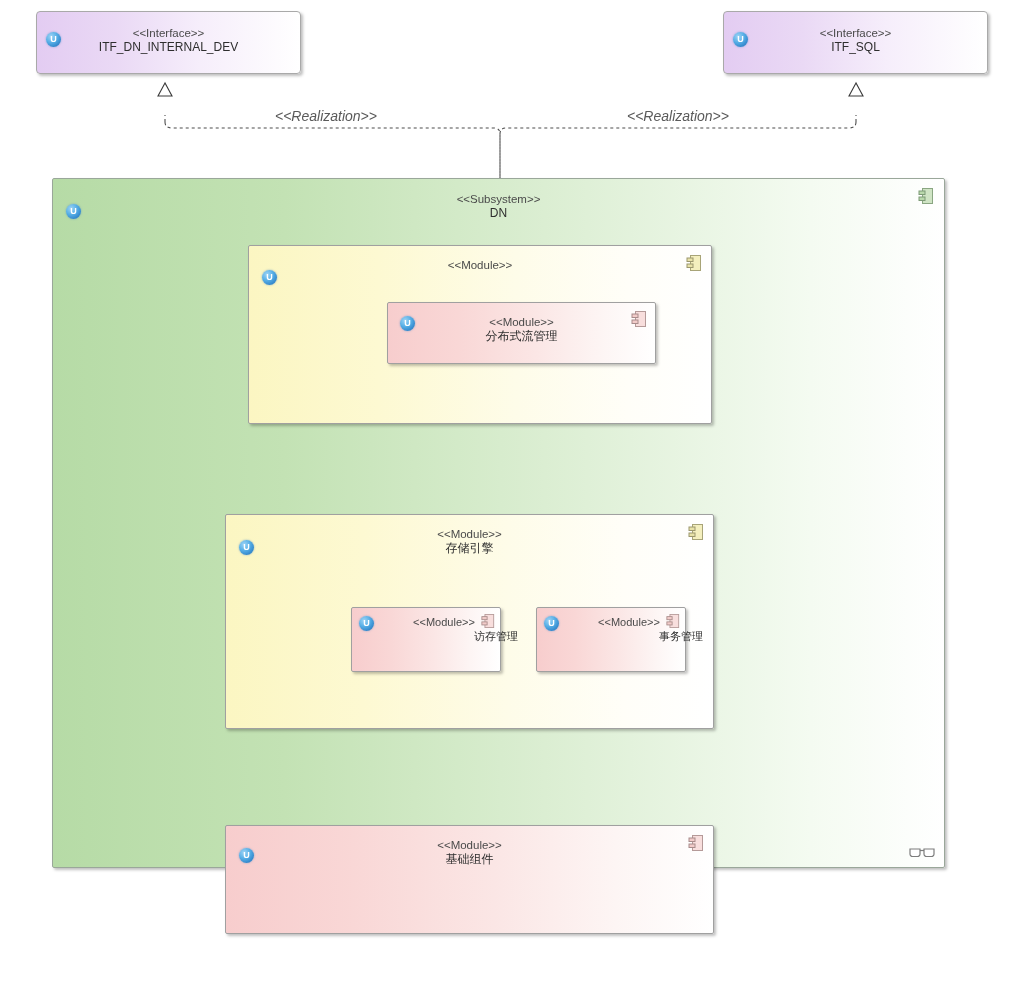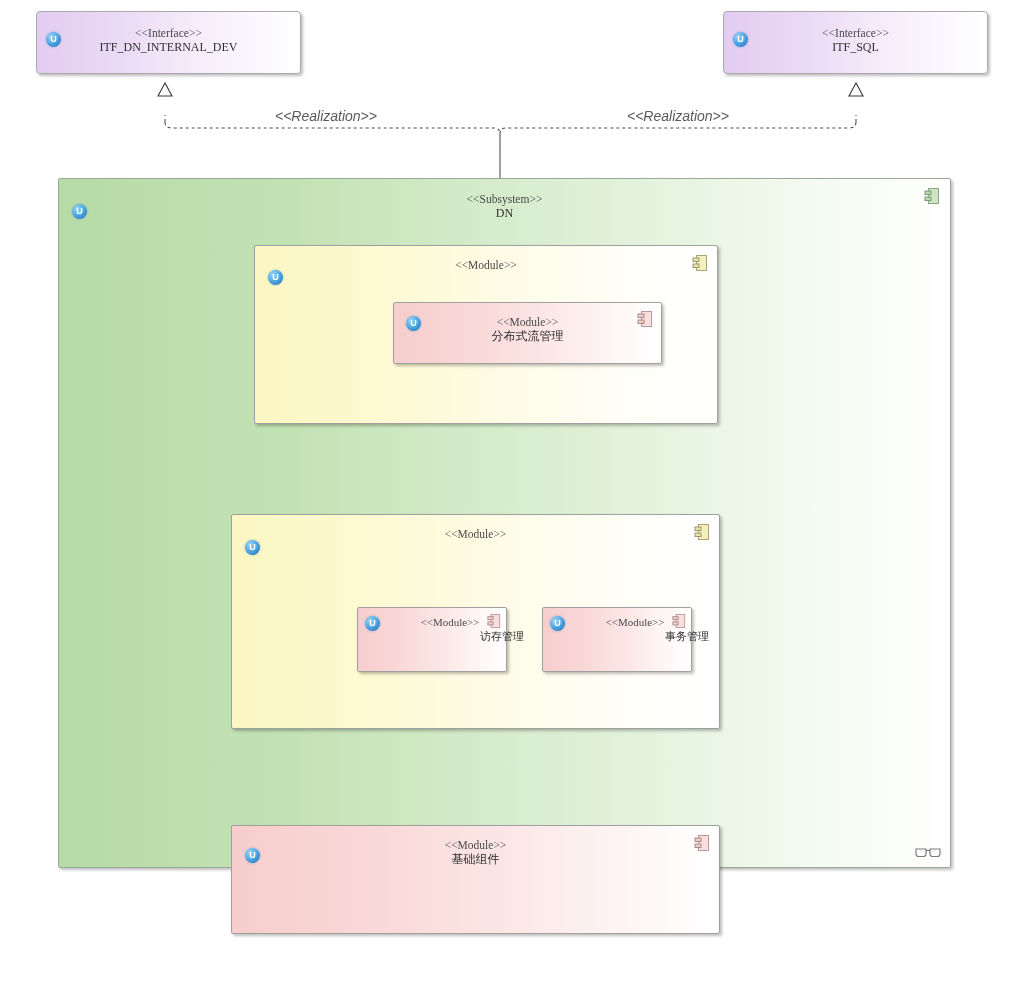--- a/index.html
+++ b/index.html
@@ -23,21 +23,20 @@
     height: 997px;
   }
 
   
   .node {
     position: absolute;
     box-sizing: border-box;
     border: 1px solid #9a9a9a;
     border-radius: 3px;
     box-shadow: 2px 2px 3px rgba(0,0,0,0.25);
-    font-family: Liberation Serif, serif;
   }
 
   .node-label {
     position: absolute;
     left: 0;
     width: 100%;
     text-align: center;
     color: #3b3b3b;
     line-height: 1.25;
     pointer-events: none;
@@ -172,21 +171,21 @@
   </div>
 
   <div class="node iface" style="left:723px; top:11px; width:265px; height:63px;">
     <span class="u-icon" style="left:9px; top:20px;"></span>
     <div class="node-label">
       <span class="stereotype">&lt;&lt;Interface&gt;&gt;</span>
       <span class="name">ITF_SQL</span>
     </div>
   </div>
 
-  <div class="node subsystem" style="left:58px; top:178px; width:893px; height:690px;">
+  <div class="node subsystem" style="left:52px; top:178px; width:893px; height:690px;">
 
     <span class="u-icon" style="left:13px; top:25px;"></span>
 
     <div class="node-label">
       <span class="stereotype">&lt;&lt;Subsystem&gt;&gt;</span>
       <span class="name">DN</span>
     </div>
 
     <svg class="comp-icon" style="right:10px; top:8px;" viewBox="0 0 16 18">
       <rect x="4.5" y="1.5" width="10" height="15" fill="#cfe4c4" stroke="#8aa682" stroke-width="1"></rect>
@@ -222,20 +221,21 @@
           <rect x="1" y="4" width="6" height="3.5" fill="#f2cbc9" stroke="#a88c8b" stroke-width="1"></rect>
           <rect x="1" y="10" width="6" height="3.5" fill="#f2cbc9" stroke="#a88c8b" stroke-width="1"></rect>
         </svg>
       </div>
     </div>
 
     <div class="node mod-yellow" style="left:172px; top:335px; width:489px; height:215px;">
       <span class="u-icon" style="left:13px; top:25px;"></span>
       <div class="node-label">
         <span class="stereotype">&lt;&lt;Module&gt;&gt;</span>
+        <span class="name">存储引擎</span>
       </div>
       <svg class="comp-icon" style="right:9px; top:8px;" viewBox="0 0 16 18">
         <rect x="4.5" y="1.5" width="10" height="15" fill="#f4efbe" stroke="#a8a478" stroke-width="1"></rect>
         <rect x="1" y="4" width="6" height="3.5" fill="#e8e2a8" stroke="#9c976e" stroke-width="1"></rect>
         <rect x="1" y="10" width="6" height="3.5" fill="#e8e2a8" stroke="#9c976e" stroke-width="1"></rect>
       </svg>
 
       <div class="node mod-pink mod-small" style="left:125px; top:92px; width:150px; height:65px;">
         <span class="u-icon" style="left:7px; top:8px;"></span>
         <div class="node-label" style="padding-left:18px; padding-right:16px;">

